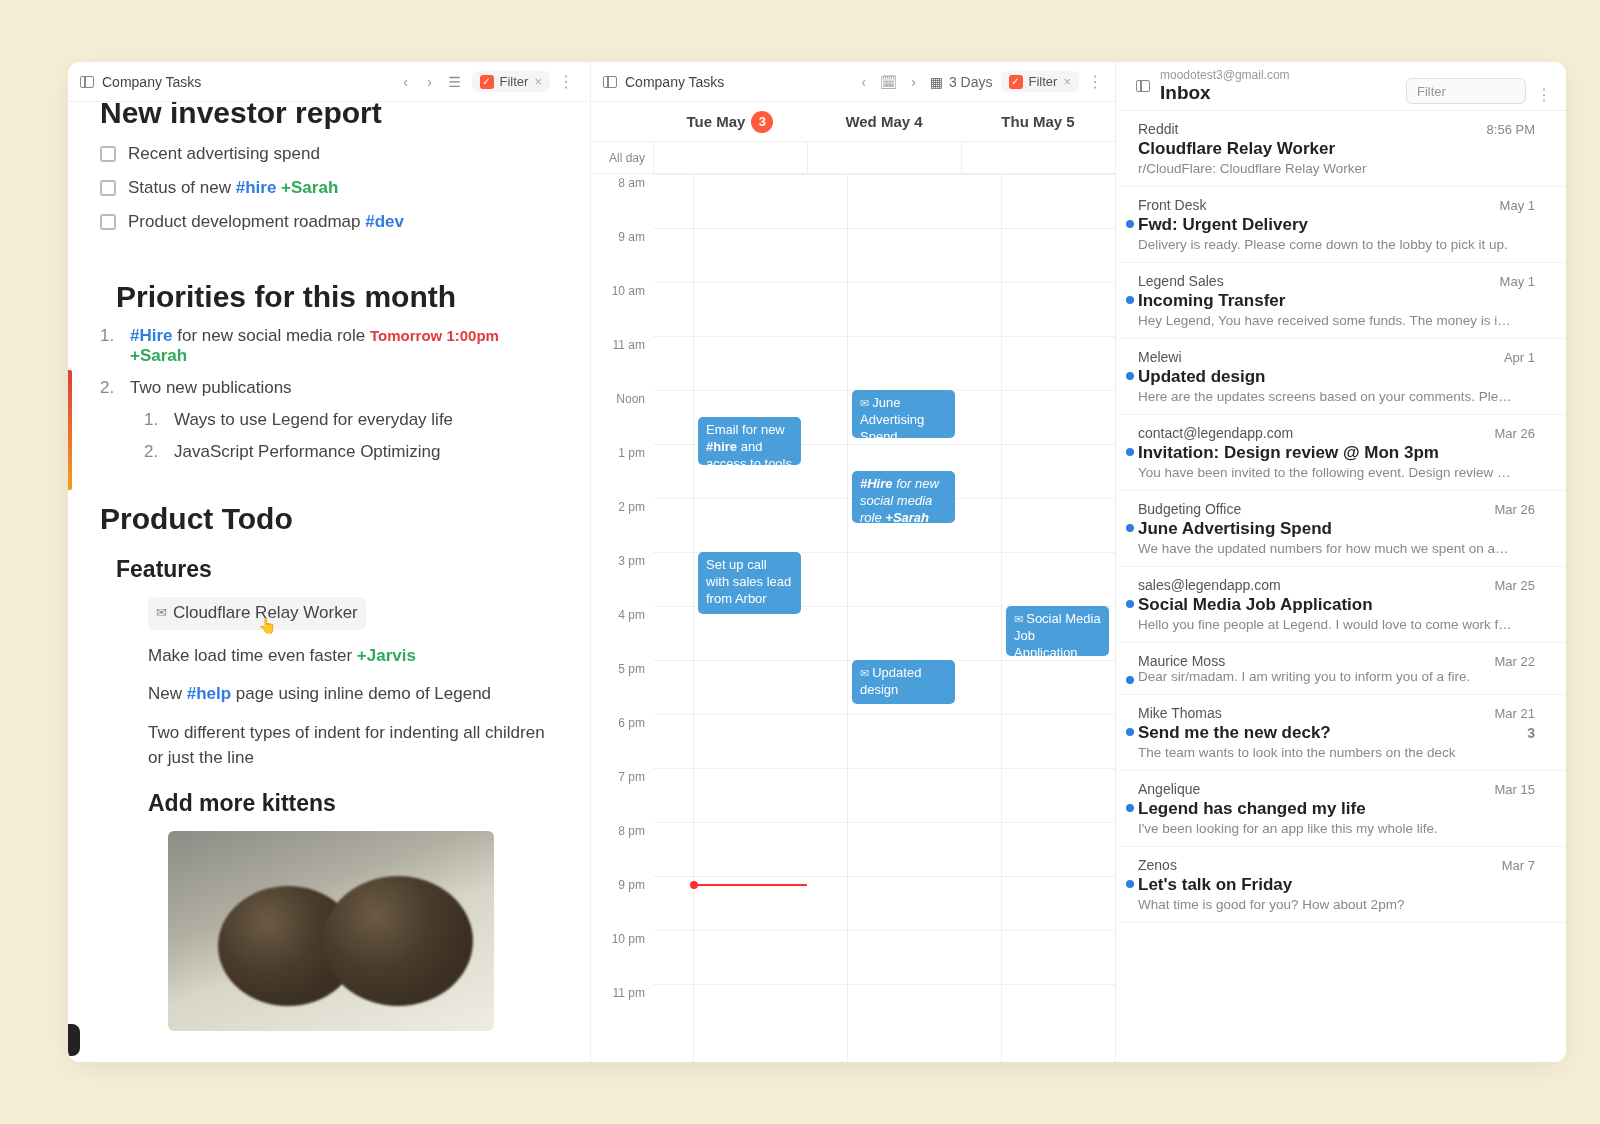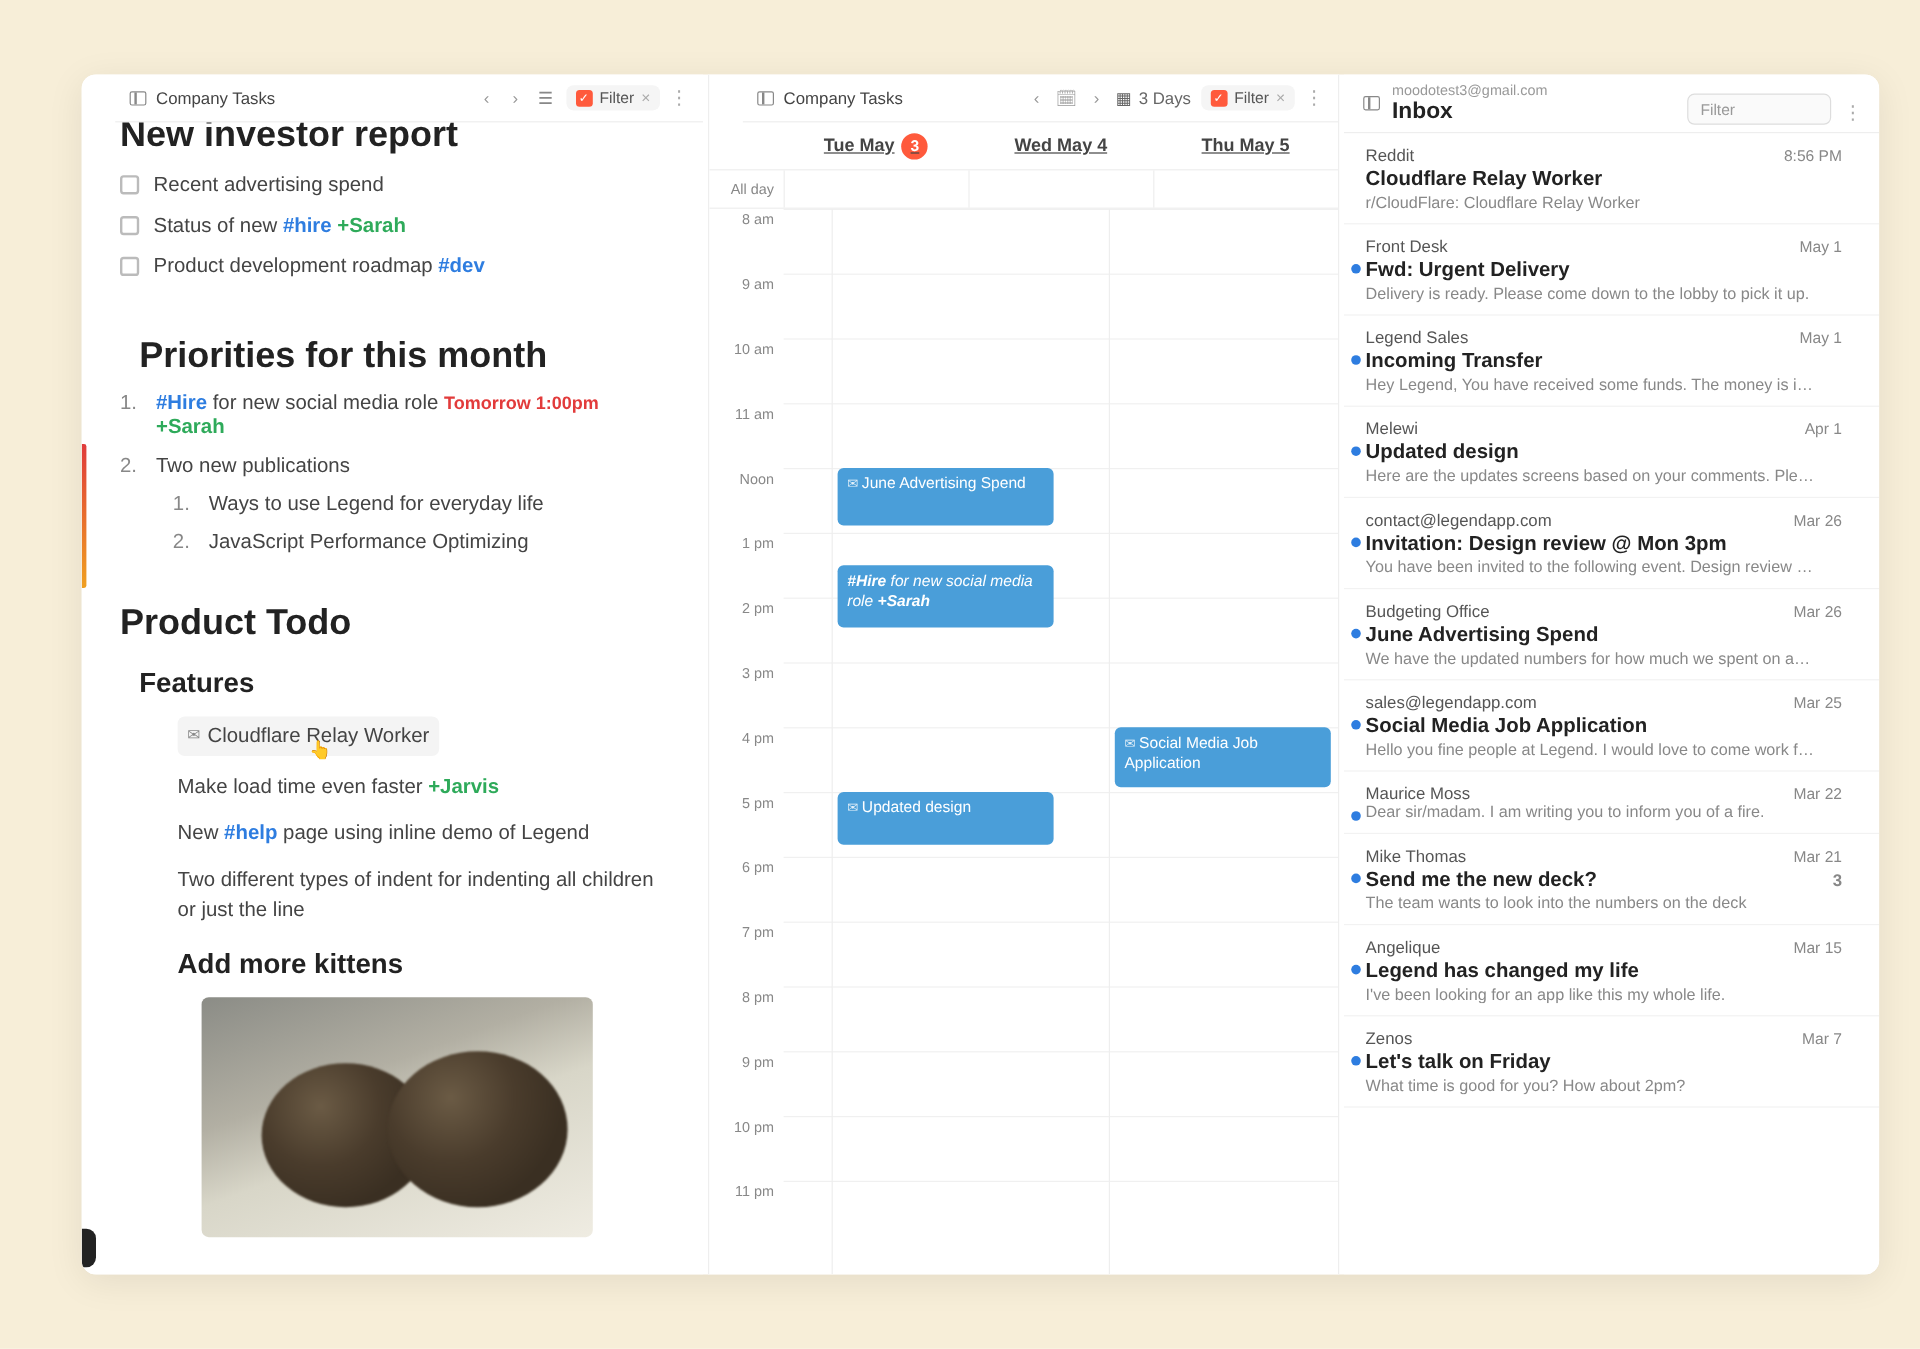--- a/index.html
+++ b/index.html
@@ -35,21 +35,20 @@
   .toolbar {
     height: 40px;
     flex: 0 0 40px;
     display: flex;
     align-items: center;
     gap: 8px;
     padding: 16px 12px;
     font-size: 14px;
     color: #555;
     border-bottom: 1px solid #eee;
-    margin-left: 28px;
   }
   .toolbar .title { font-weight: 500; color: #444; }
   .toolbar .spacer { flex: 1; }
   .icn {
     width: 18px; height: 18px;
     display: inline-flex; align-items: center; justify-content: center;
     color: #888; font-size: 14px;
     cursor: pointer;
   }
   .nav-btn { width: 16px; text-align:center; color:#999; cursor:pointer; }
@@ -144,21 +143,21 @@
   }
   
   .cal-body { flex:1; display:flex; flex-direction:column; overflow:hidden; }
   .cal-head {
     height:40px; display:flex; align-items:center;
     border-bottom:1px solid #eee;
   }
   .cal-head .gut { width:62px; }
   .cal-head .day {
     flex:1; text-align:left; font-size:15px; font-weight:600; color:#444;
-    display:flex; align-items:center; justify-content:center; gap:6px;text-decoration:underline;
+    display:flex; align-items:center; justify-content:center; gap:6px;
   }
   .today-bub {
     background:#ff5a3c; color:#fff; border-radius:50%;
     width:22px; height:22px; display:inline-flex; align-items:center; justify-content:center;
     font-size:13px; font-weight:700;
   }
   .allday-row {
     height:32px; display:flex; border-bottom:1px solid #eee;
   }
   .allday-row .gut {
@@ -398,20 +397,29 @@
             <div class="hline" style="top: 486px;"></div>
             <div class="hline" style="top: 540px;"></div>
             <div class="hline" style="top: 594px;"></div>
             <div class="hline" style="top: 648px;"></div>
             <div class="hline" style="top: 702px;"></div>
             <div class="hline" style="top: 756px;"></div>
             <div class="hline" style="top: 810px;"></div>
           </div>
         <div class="day-cols">
           <div class="dcol">
+            <div class="event" style="top:243px; height:48px;">
+              <span>Email for new </span><span class="etag">#hire</span><span> and access to tools</span>
+            </div>
+            <div class="event" style="top:378px; height:62px;">Set up call with sales lead from Arbor</div>
+            <div class="now-line" id="nowline" style="top: 710.1px;">
+              <div class="now-dot"></div>
+            </div>
+          </div>
+          <div class="dcol">
             <div class="event" style="top:216px; height:48px;">
               <span class="env">✉</span><span>June Advertising Spend</span>
             </div>
             <div class="event" style="top:297px; height:52px;font-style:italic;">
               <span class="etag">#Hire</span><span> for new social media role  </span><span style="font-weight:700;">+Sarah</span>
             </div>
             <div class="event" style="top:486px; height:44px;">
               <span class="env">✉</span><span>Updated design</span>
             </div>
           </div>

